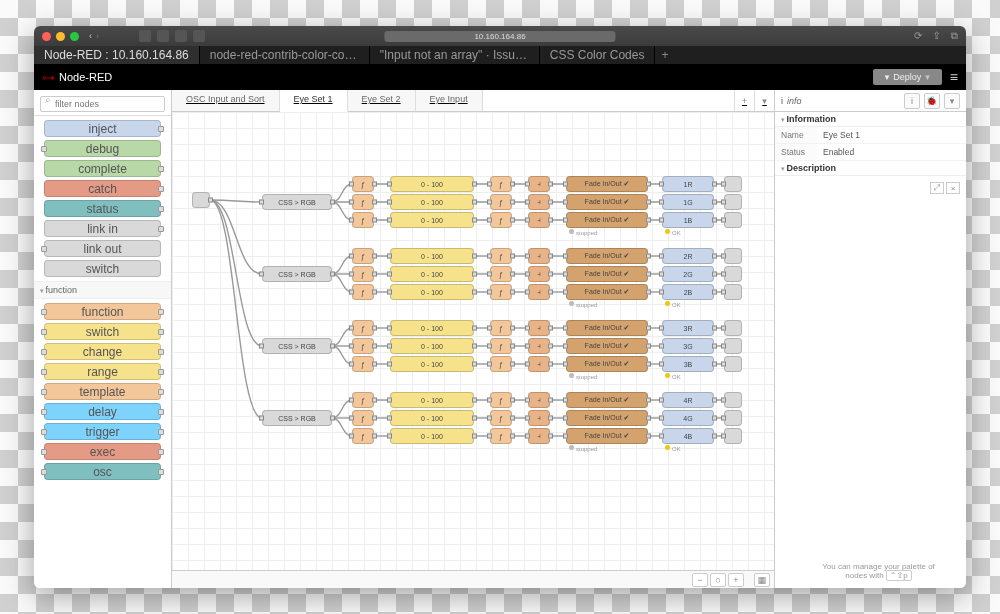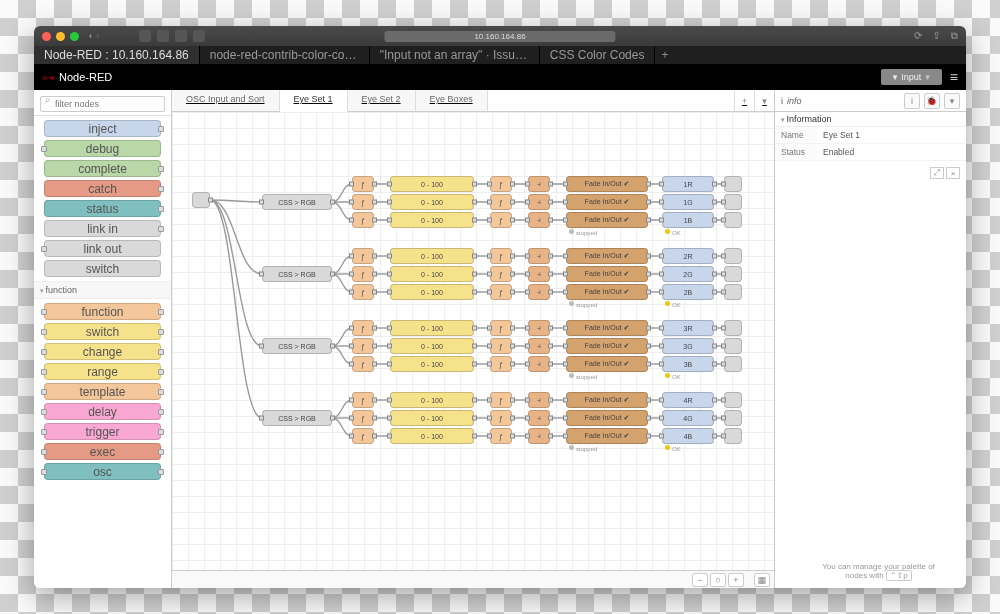--- a/index.html
+++ b/index.html
@@ -110,36 +110,36 @@
 
   
   .c-grey   { background:#d9d9d9; }
   .c-blue   { background:#c7d6eb; }
   .c-peach  { background:#f4c79b; }
   .c-tan    { background:#e8b487; }
   .c-yellow { background:#f7e28c; }
   .c-brown  { background:#d4a26c; }
   .c-green  { background:#b8d8a8; }
   .c-red    { background:#e49a84; }
-  .c-lav    { background:#f9a8d4; }
+  .c-lav    { background:#7dd3fc; }
   .c-teal   { background:#7fbfbf; }
 
   .footer-toolbar {
     height:18px; border-top:1px solid #ccc; display:flex; justify-content:flex-end;
     align-items:center; gap:2px; padding:0 4px; font-size:9px; color:#888; background:#f9f9f9;
   }
   .footer-toolbar .ft { width:16px; height:14px; border:1px solid #ccc; display:flex; align-items:center; justify-content:center; border-radius:2px; background:#fff;}
 
   
   .infoside { width:192px; border-left:1px solid #ccc; background:#fff; font-size:9px; color:#555; display:flex; flex-direction:column;}
   .infoside .ihead { height:22px; border-bottom:1px solid #ccc; display:flex; align-items:center; padding:0 6px; gap:4px;}
   .infoside .ihead .it { font-style:italic; color:#666; }
   .infoside .ihead .isp { flex:1; }
   .infoside .ihead .ib { width:16px; height:16px; border:1px solid #ccc; border-radius:2px; display:flex; align-items:center; justify-content:center; font-size:9px; color:#888; background:#fafafa;}
-  .isect { padding:2px 6px; font-weight:normal; color:#333; border-bottom:1px solid #eee;}
+  .isect { padding:2px 6px; font-weight:bold; color:#333; border-bottom:1px solid #eee;}
   .isect::before { content:"▾ "; font-size:7px; color:#999; font-weight:normal;}
   .itable { width:100%; font-size:8.5px; border-collapse:collapse;}
   .itable td { padding:3px 6px; border-bottom:1px solid #f3f3f3; }
   .itable td:first-child { color:#777; width:42px; background:#fbfbfb;}
   .flowid { color:#c0392b; }
   .desc-area { flex:1; position:relative; }
   .desc-area .dctl { position:absolute; right:6px; top:6px; display:flex; gap:2px;}
   .desc-area .dctl span{ width:14px; height:12px; border:1px solid #ccc; font-size:8px; display:flex; align-items:center; justify-content:center; color:#888;}
   .hint { position:absolute; bottom:8px; left:16px; right:0; text-align:center; font-size:8px; color:#999; padding:0 10px;}
   .hint kbd { border:1px solid #ccc; border-radius:2px; padding:0 3px; font-family:inherit; }
@@ -183,21 +183,21 @@
     </div>
 
   <div class="nr-header">
     <div class="logo">
       <span class="logo-ico">⊶</span>
       <span>Node-RED</span>
     </div>
     <div class="spacer"></div>
     <div class="deploy">
       <span>▾</span>
-      <span>Input</span>
+      <span>Deploy</span>
       <span style="opacity:.6">▾</span>
     </div>
     <div class="menu">≡</div>
   </div>
 
   <div class="body">
 
     <div class="palette">
       <div class="filter">
           <div class="filter-wrap">
@@ -228,21 +228,21 @@
             <div class="pnode c-teal">osc<div class="lport"></div><div class="rport"></div></div>
           </div>
         </div>
     </div>
 
     <div class="workspace">
       <div class="wtabs" id="wtabs">
       <div class="wtab">OSC Input and Sort</div>
           <div class="wtab active">Eye Set 1</div>
           <div class="wtab">Eye Set 2</div>
-          <div class="wtab">Eye Boxes</div>
+          <div class="wtab">Eye Input</div>
           <div class="wspace"></div>
           <div class="wctl">+</div>
           <div class="wctl">▾</div>
         </div>
       <div class="canvas" id="canvas">
         <svg class="wires" id="wires">
             <path d="M 38 88 C 64 88 64 90 90 90" stroke="#999" fill="none" stroke-width="1.4"></path>
             <path d="M 160 90 C 170 90 170 72 180 72" stroke="#999" fill="none" stroke-width="1.4"></path>
             <path d="M 202 72 C 210 72 210 72 218 72" stroke="#999" fill="none" stroke-width="1.4"></path>
             <path d="M 302 72 C 310 72 310 72 318 72" stroke="#999" fill="none" stroke-width="1.4"></path>
@@ -791,20 +791,21 @@
         <tr>
               <td>Name</td>
               <td>Eye Set 1</td>
             </tr>
         <tr>
               <td>Status</td>
               <td>Enabled</td>
             </tr>
       </tbody>
         </table>
+      <div class="isect">Description</div>
       <div class="desc-area">
         <div class="dctl">
           <span>⤢</span>
           <span>×</span>
         </div>
         <div class="hint">
           <span>You can manage your palette of</span><br>
           <span>nodes with</span>
           <kbd>⌃⇧p</kbd>
         </div>

